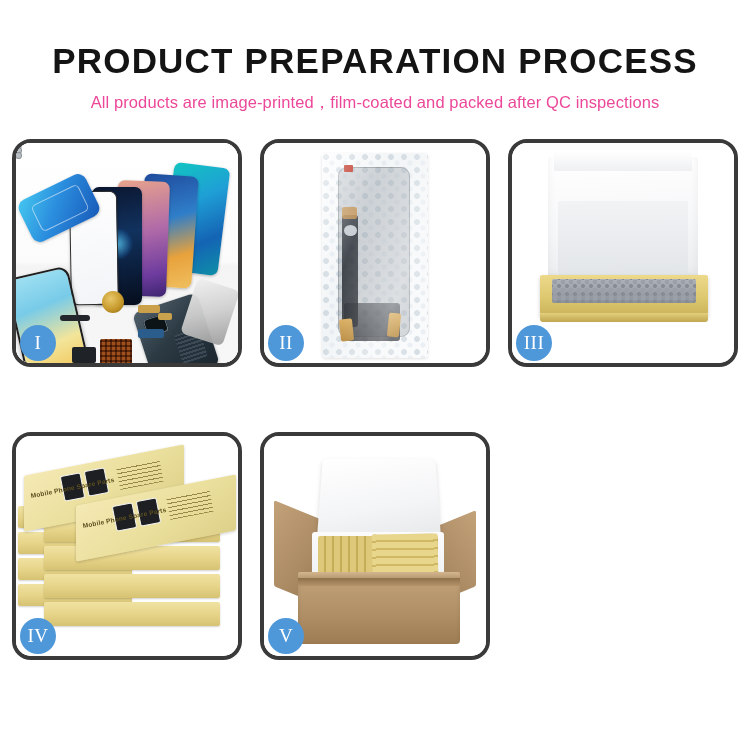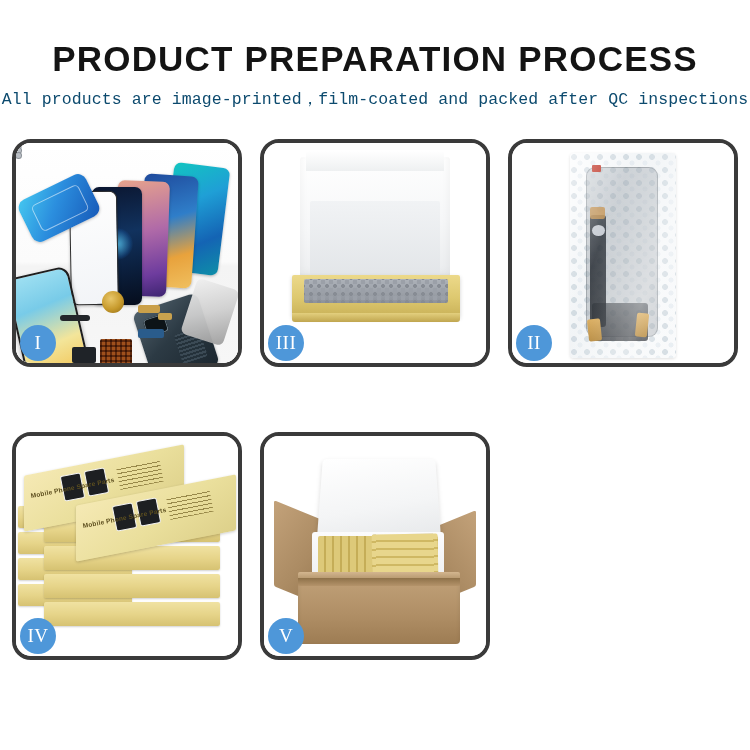--- a/index.html
+++ b/index.html
@@ -12,39 +12,38 @@
     height: 750px;
     font-family: "Liberation Sans", sans-serif;
     color: #111111;
     overflow: hidden;
     position: relative;
   }
 
   
   .header {
     width: 750px;
-    padding-top: 30px;
+    padding-top: 40px;
     text-align: center;
-    margin-top: 8px;
   }
   .main-title {
     font-family: "Liberation Sans", sans-serif;
     font-size: 35px;
     font-weight: 700;
     letter-spacing: 1.2px;
     color: #141414;
     line-height: 42px;
     margin: 0;
     white-space: nowrap;
   }
   .sub-title {
-    font-family: Liberation Mono, monospace;
+    font-family: Liberation Sans, sans-serif;
     font-size: 16.5px;
     font-weight: 400;
-    color: #0c4a6e;
+    color: #ec4899;
     line-height: 22px;
     margin: 9px 0 0 0;
     letter-spacing: 0.1px;
     white-space: nowrap;
   }
 
   
   .grid {
     position: absolute;
     top: 139px;
@@ -480,44 +479,44 @@
         <div class="pt-screw1"></div>
         <div class="pt-screw2"></div>
         <div class="pt-screw3"></div>
       </div>
     </div>
     <div class="badge">I</div>
   </div>
 
   <div class="panel">
     <div class="panel-inner">
-      <div class="box3-foamlid"></div>
-      <div class="box3-tray">
-        <div class="box3-grey"></div>
-        <div class="box3-lip"></div>
-      </div>
-    </div>
-    <div class="badge">III</div>
-  </div>
-
-  <div class="panel">
-    <div class="panel-inner">
       <div class="bubble-bag">
         <div class="bag-screen"></div>
         <div class="bag-dark-strip"></div>
         <div class="bag-flex"></div>
         <div class="bag-conn1"></div>
         <div class="bag-conn2"></div>
         <div class="bag-gold1"></div>
         <div class="bag-gold2"></div>
         <div class="bag-redtag"></div>
         <div class="bag-sheen"></div>
       </div>
     </div>
     <div class="badge">II</div>
+  </div>
+
+  <div class="panel">
+    <div class="panel-inner">
+      <div class="box3-foamlid"></div>
+      <div class="box3-tray">
+        <div class="box3-grey"></div>
+        <div class="box3-lip"></div>
+      </div>
+    </div>
+    <div class="badge">III</div>
   </div>
 
   <div class="panel">
     <div class="panel-inner">
       <div class="stack">
         <div class="sbox sbox-back sbb1"></div>
         <div class="sbox sbox-back sbb2"></div>
         <div class="sbox sbox-back sbb3"></div>
         <div class="sbox sbox-back sbb4"></div>
         <div class="sbox sbox-front sb1"></div>

